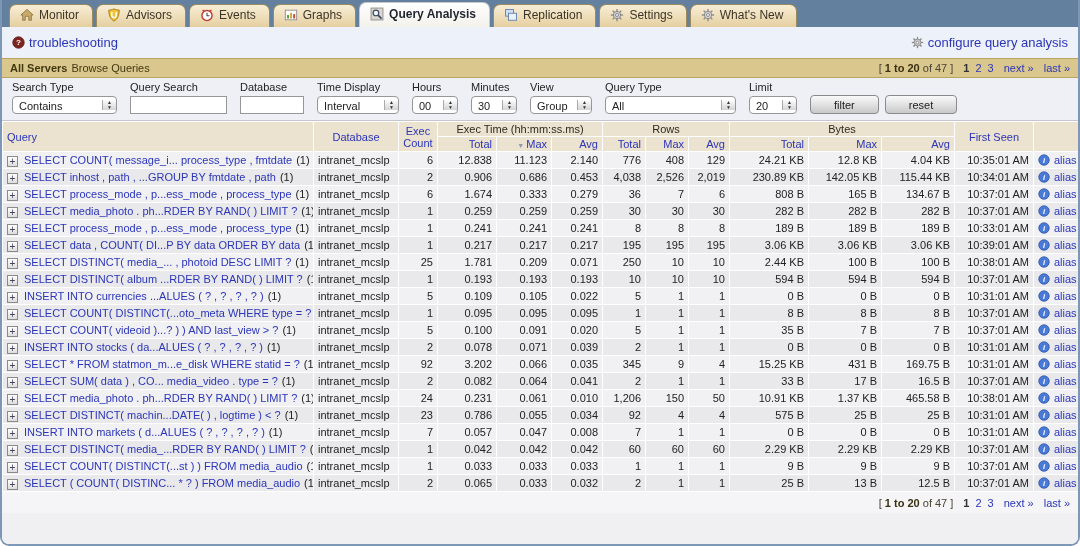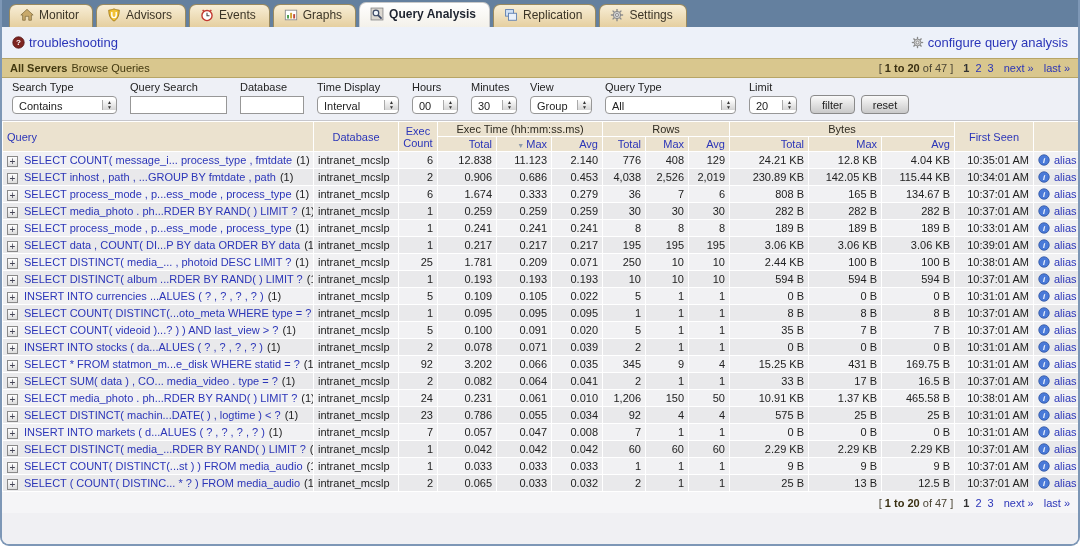--- a/index.html
+++ b/index.html
@@ -42,21 +42,21 @@
   .filters { background:#eef0f6; border-bottom:1px solid #c6c6cc; padding:3px 10px 6px; display:flex; gap:13px; flex:none; }
   .fgroup { display:flex; flex-direction:column; }
   .flabel { font-size:11px; color:#222; margin-bottom:3px; white-space:nowrap; }
   .sel { display:flex; align-items:center; height:18px; border:1px solid #979797; border-radius:4px; background:#fff; overflow:hidden; }
   .sel-val { flex:1; font-size:11px; color:#222; padding:2px 6px 0; white-space:nowrap; }
   .sel-btn { width:14px; background:linear-gradient(#fcfcfc,#d4d4d4); border-left:1px solid #aaa;
              display:flex; flex-direction:column; align-items:center; justify-content:center;
              font-size:5px; line-height:5px; color:#333; }
   .tinput { height:18px; border:1px solid #979797; font-size:11px; padding:0 3px; background:#fff; }
   .btnrow { display:flex; gap:6px; margin-top:14px; }
-  .gbtn { height:19px; padding:0 11px; font-size:11px; color:#222; border:1px solid #8a8a8a; border-radius:4px;
+  .gbtn { height:19px; padding:0 23px; font-size:11px; color:#222; border:1px solid #8a8a8a; border-radius:4px;
           background:linear-gradient(#fafafa,#c9c9c9); cursor:pointer; font-family:"Liberation Sans",sans-serif; }
 
   
   .tablewrap { flex:none; }
   table.qa { width:100%; border-collapse:separate; border-spacing:1px; background:#fff; table-layout:fixed; }
   th { background:#ebe2cf; font-weight:normal; font-size:11px; padding:1px 4px; color:#2b35b8; }
   th.grp { color:#2e2a20; text-align:center; }
   th.sub { text-align:right; }
   th.c { text-align:center; }
   th.l { text-align:left; }
@@ -152,20 +152,39 @@
               <line x1="3" y1="3" x2="5" y2="5"></line>
               <line x1="11" y1="11" x2="13" y2="13"></line>
               <line x1="13" y1="3" x2="11" y2="5"></line>
               <line x1="5" y1="11" x2="3" y2="13"></line>
             </g>
             <circle cx="8" cy="8" r="4.2" fill="#cfcfcf" stroke="#808080"></circle>
             <circle cx="8" cy="8" r="1.7" fill="#f4f4f4" stroke="#808080"></circle>
           </svg>
         </span>
         <span>Settings</span>
+      </div>
+      <div class="tab">
+        <span class="tab-icon">
+          <svg viewBox="0 0 16 16">
+            <g stroke="#8a8a8a" stroke-width="1.6">
+              <line x1="8" y1="1" x2="8" y2="4"></line>
+              <line x1="8" y1="12" x2="8" y2="15"></line>
+              <line x1="1" y1="8" x2="4" y2="8"></line>
+              <line x1="12" y1="8" x2="15" y2="8"></line>
+              <line x1="3" y1="3" x2="5" y2="5"></line>
+              <line x1="11" y1="11" x2="13" y2="13"></line>
+              <line x1="13" y1="3" x2="11" y2="5"></line>
+              <line x1="5" y1="11" x2="3" y2="13"></line>
+            </g>
+            <circle cx="8" cy="8" r="4.2" fill="#d8d8d8" stroke="#808080"></circle>
+            <circle cx="8" cy="8" r="1.7" fill="#f8f8f8" stroke="#808080"></circle>
+          </svg>
+        </span>
+        <span>What's New</span>
       </div>
     </div>
 
   <div class="subheader">
     <div class="sh-left">
       <span class="mini-icon">
         <svg viewBox="0 0 16 16">
             <circle cx="8" cy="8" r="7" fill="#7d2420" stroke="#551512"></circle>
             <text x="8" y="11.6" font-size="10" font-weight="bold" fill="#fff" text-anchor="middle">?</text>
           </svg>

